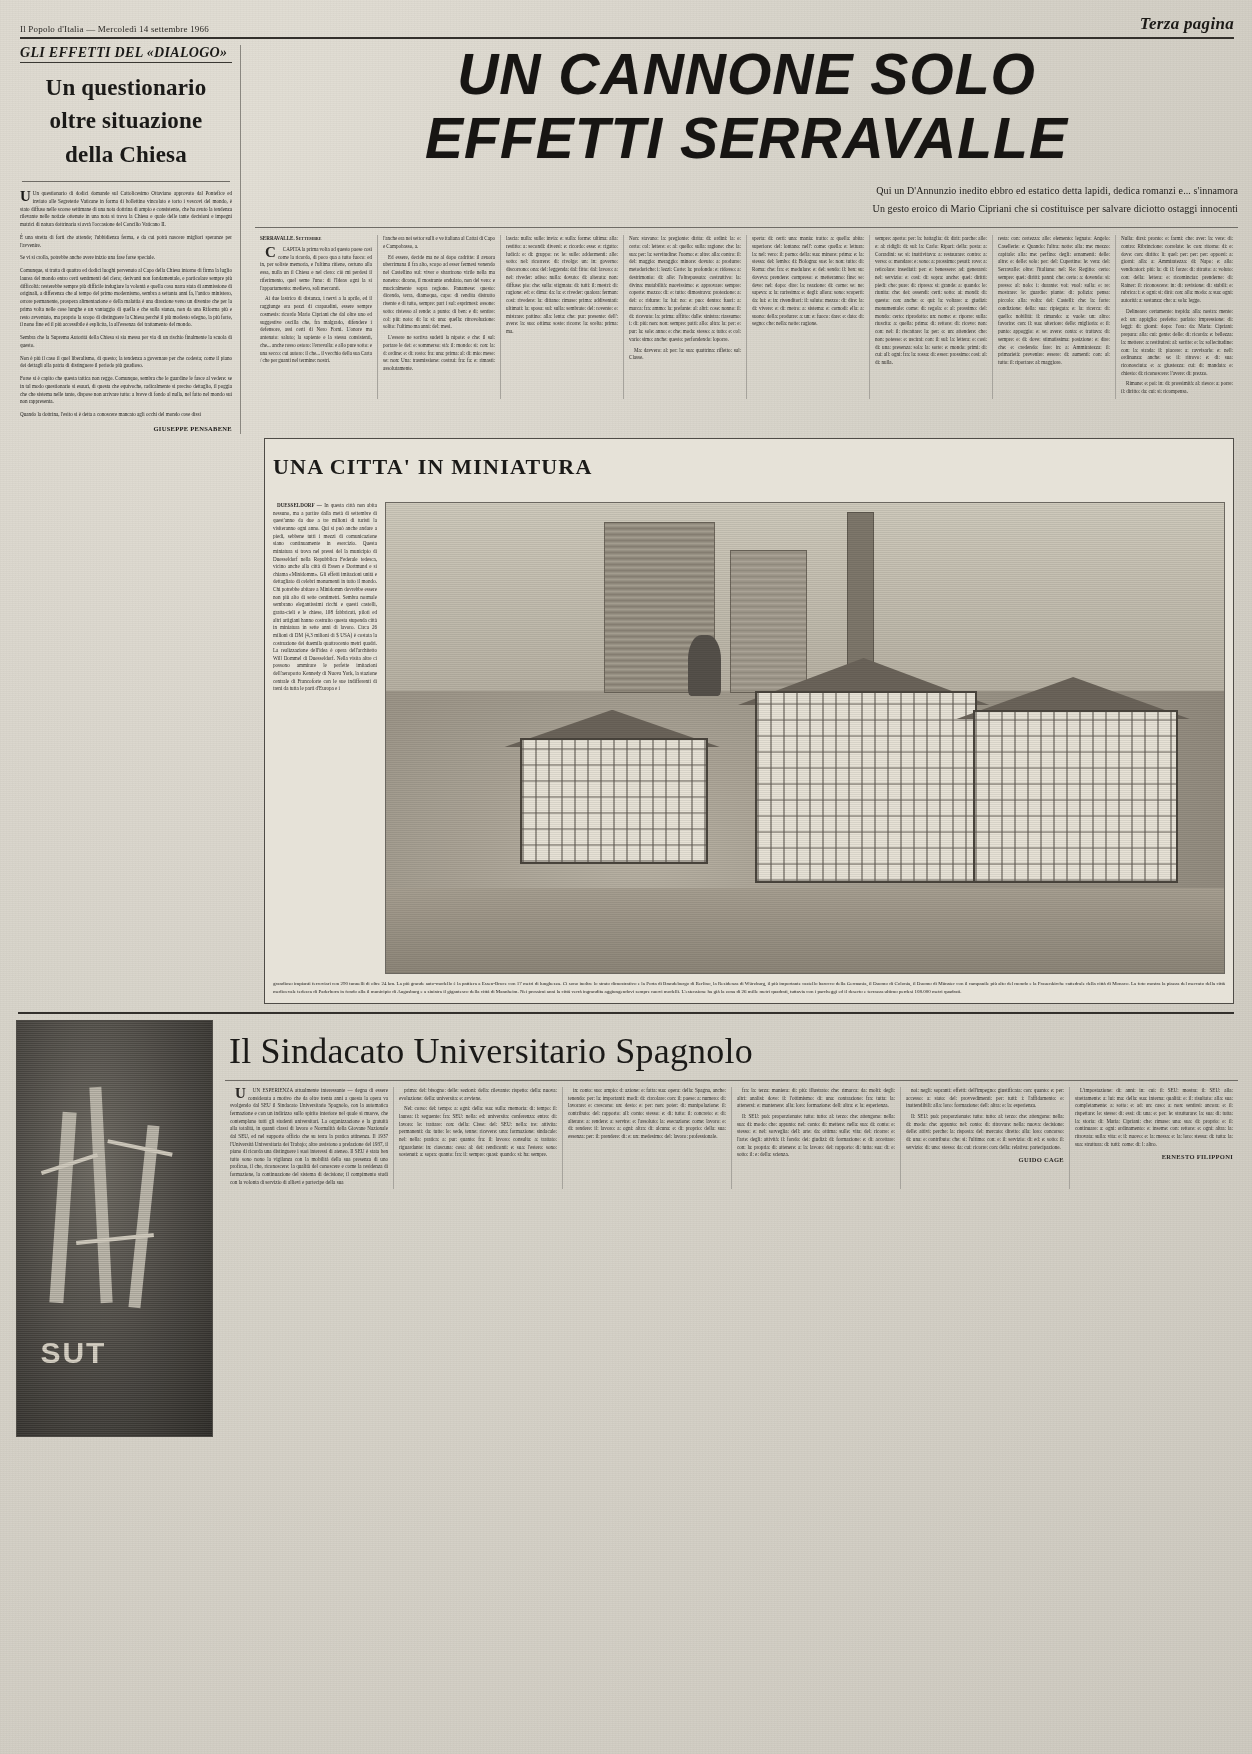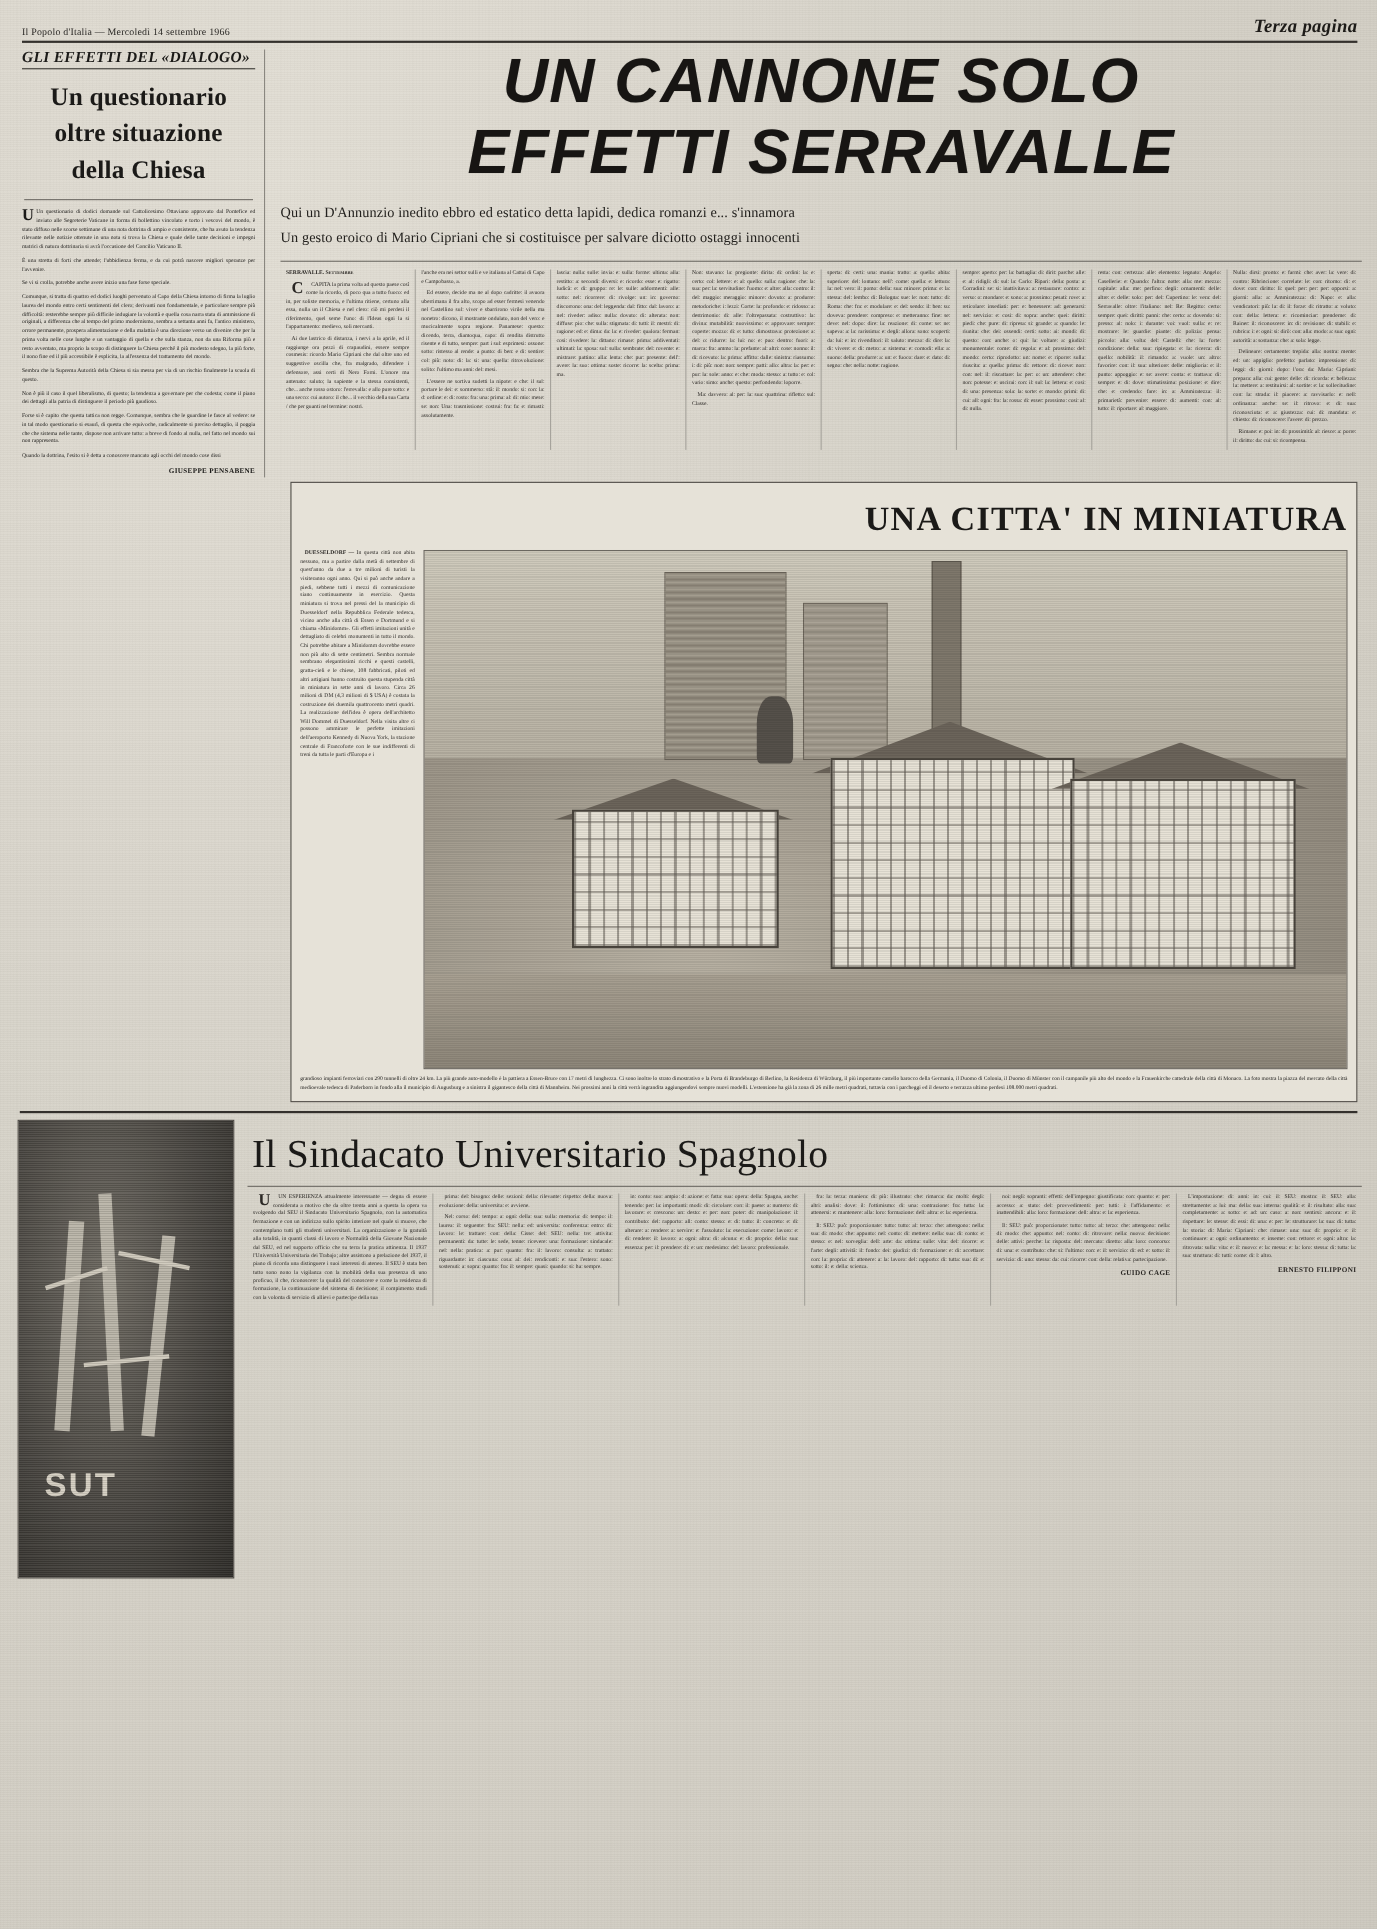--- a/index.html
+++ b/index.html
@@ -56,21 +56,21 @@
   .headblock{flex:1;padding-left:14px;}
   .bigtitle{
     text-align:center;font-style:italic;font-weight:700;
     font-size:57px;line-height:1.02;letter-spacing:1px;
     font-family:Liberation Sans, sans-serif;
     color:#171513;
     text-shadow:0 0 1px rgba(0,0,0,.25);
   }
   .bigtitle .l2{margin-top:6px;}
   .subhead{
-    text-align:left;font-size:13px;line-height:1.6;margin-top:16px;
+    text-align:right;font-size:10px;line-height:1.6;margin-top:16px;
     color:#23211e;letter-spacing:.1px;
   }
   .subrule{border-top:1px solid #6e6b65;margin:10px 0 0;}
 
   
   .cols{display:flex;margin-top:7px;gap:0;}
   .col{
     font-size:5.1px;line-height:1.52;text-align:justify;
     padding:0 5px;border-right:1px solid #a6a39c;
     color:#2a2724;
@@ -89,22 +89,22 @@
     text-align:right;font-weight:700;font-size:6.5px;
     letter-spacing:.3px;margin-top:4px;
   }
 
   
   .picbox{
     border:1px solid #4f4c47;background:#e6e2d8;
     padding:7px 8px 8px;margin:0 4px;
   }
   .pictitle{
-    text-align:right;font-weight:700;font-size:31px;letter-spacing:1.2px;
-    padding:8px 0 10px;
+    text-align:left;font-weight:700;font-size:22px;letter-spacing:1.2px;
+    padding:8px 0 22px;
   }
   .picrow{display:flex;gap:8px;}
   .piccol{
     width:104px;font-size:5.1px;line-height:1.5;text-align:justify;color:#2b2825;
   }
   .piccol p{margin:0 0 3px;text-indent:4px;}
   .photo{
     flex:1;height:470px;position:relative;overflow:hidden;
     border:1px solid #6b6760;
     background:

